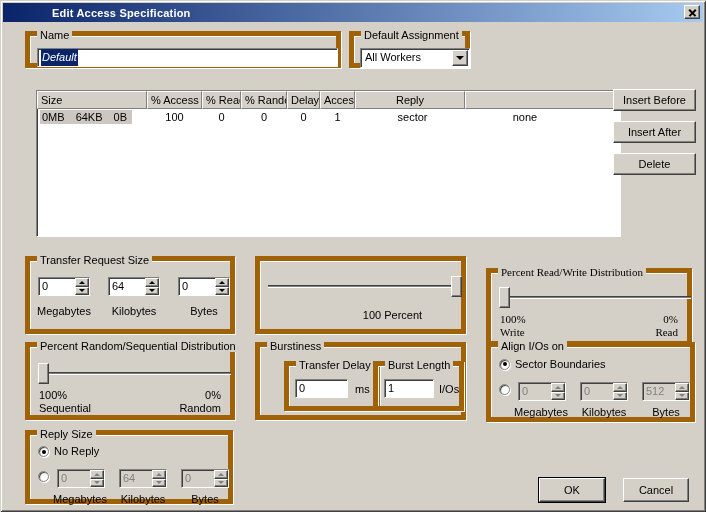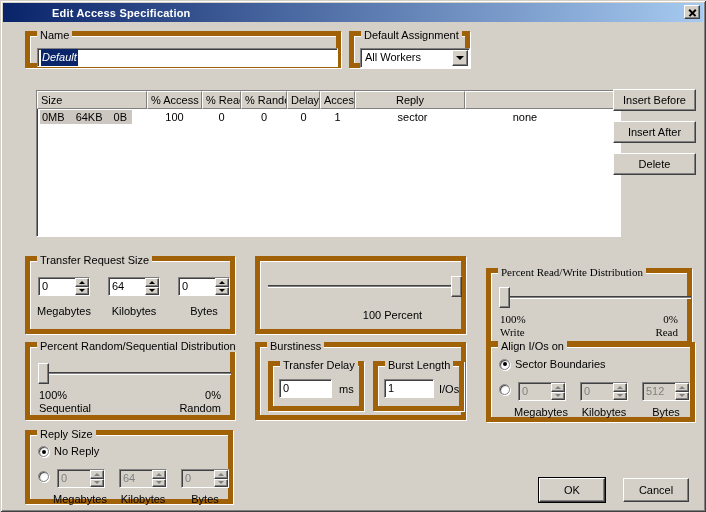--- a/index.html
+++ b/index.html
@@ -256,21 +256,21 @@
       <div class="thumb" style="left: calc(0% + 0px);"></div>
     </div>
     <span class="lbl" style="position:absolute; left:9px; top:42px;">100%</span>
     <span class="lbl" style="position:absolute; right:9px; top:42px;">0%</span>
     <span class="lbl" style="position:absolute; left:9px; top:55px;">Sequential</span>
     <span class="lbl" style="position:absolute; right:9px; top:55px;">Random</span>
   </div>
 
   <div class="group" style="left:255px; top:342px; width:211px; height:78px;">
     <span class="glabel">Burstiness</span>
-    <div class="group" style="left:8px; top:14px; width:96px; height:50px;">
+    <div class="group" style="left:24px; top:14px; width:96px; height:50px;">
       <span class="glabel">Transfer Delay</span>
       <div class="sunken edit" style="left:6px; top:13px; width:53px; height:19px;">0</div>
       <span class="lbl" style="position:absolute; left:66px; top:17px;">ms</span>
     </div>
     <div class="group" style="left:113px; top:14px; width:91px; height:50px;">
       <span class="glabel">Burst Length</span>
       <div class="sunken edit" style="left:6px; top:13px; width:50px; height:19px;">1</div>
       <span class="lbl" style="position:absolute; left:61px; top:17px;">I/Os</span>
     </div>
   </div>

